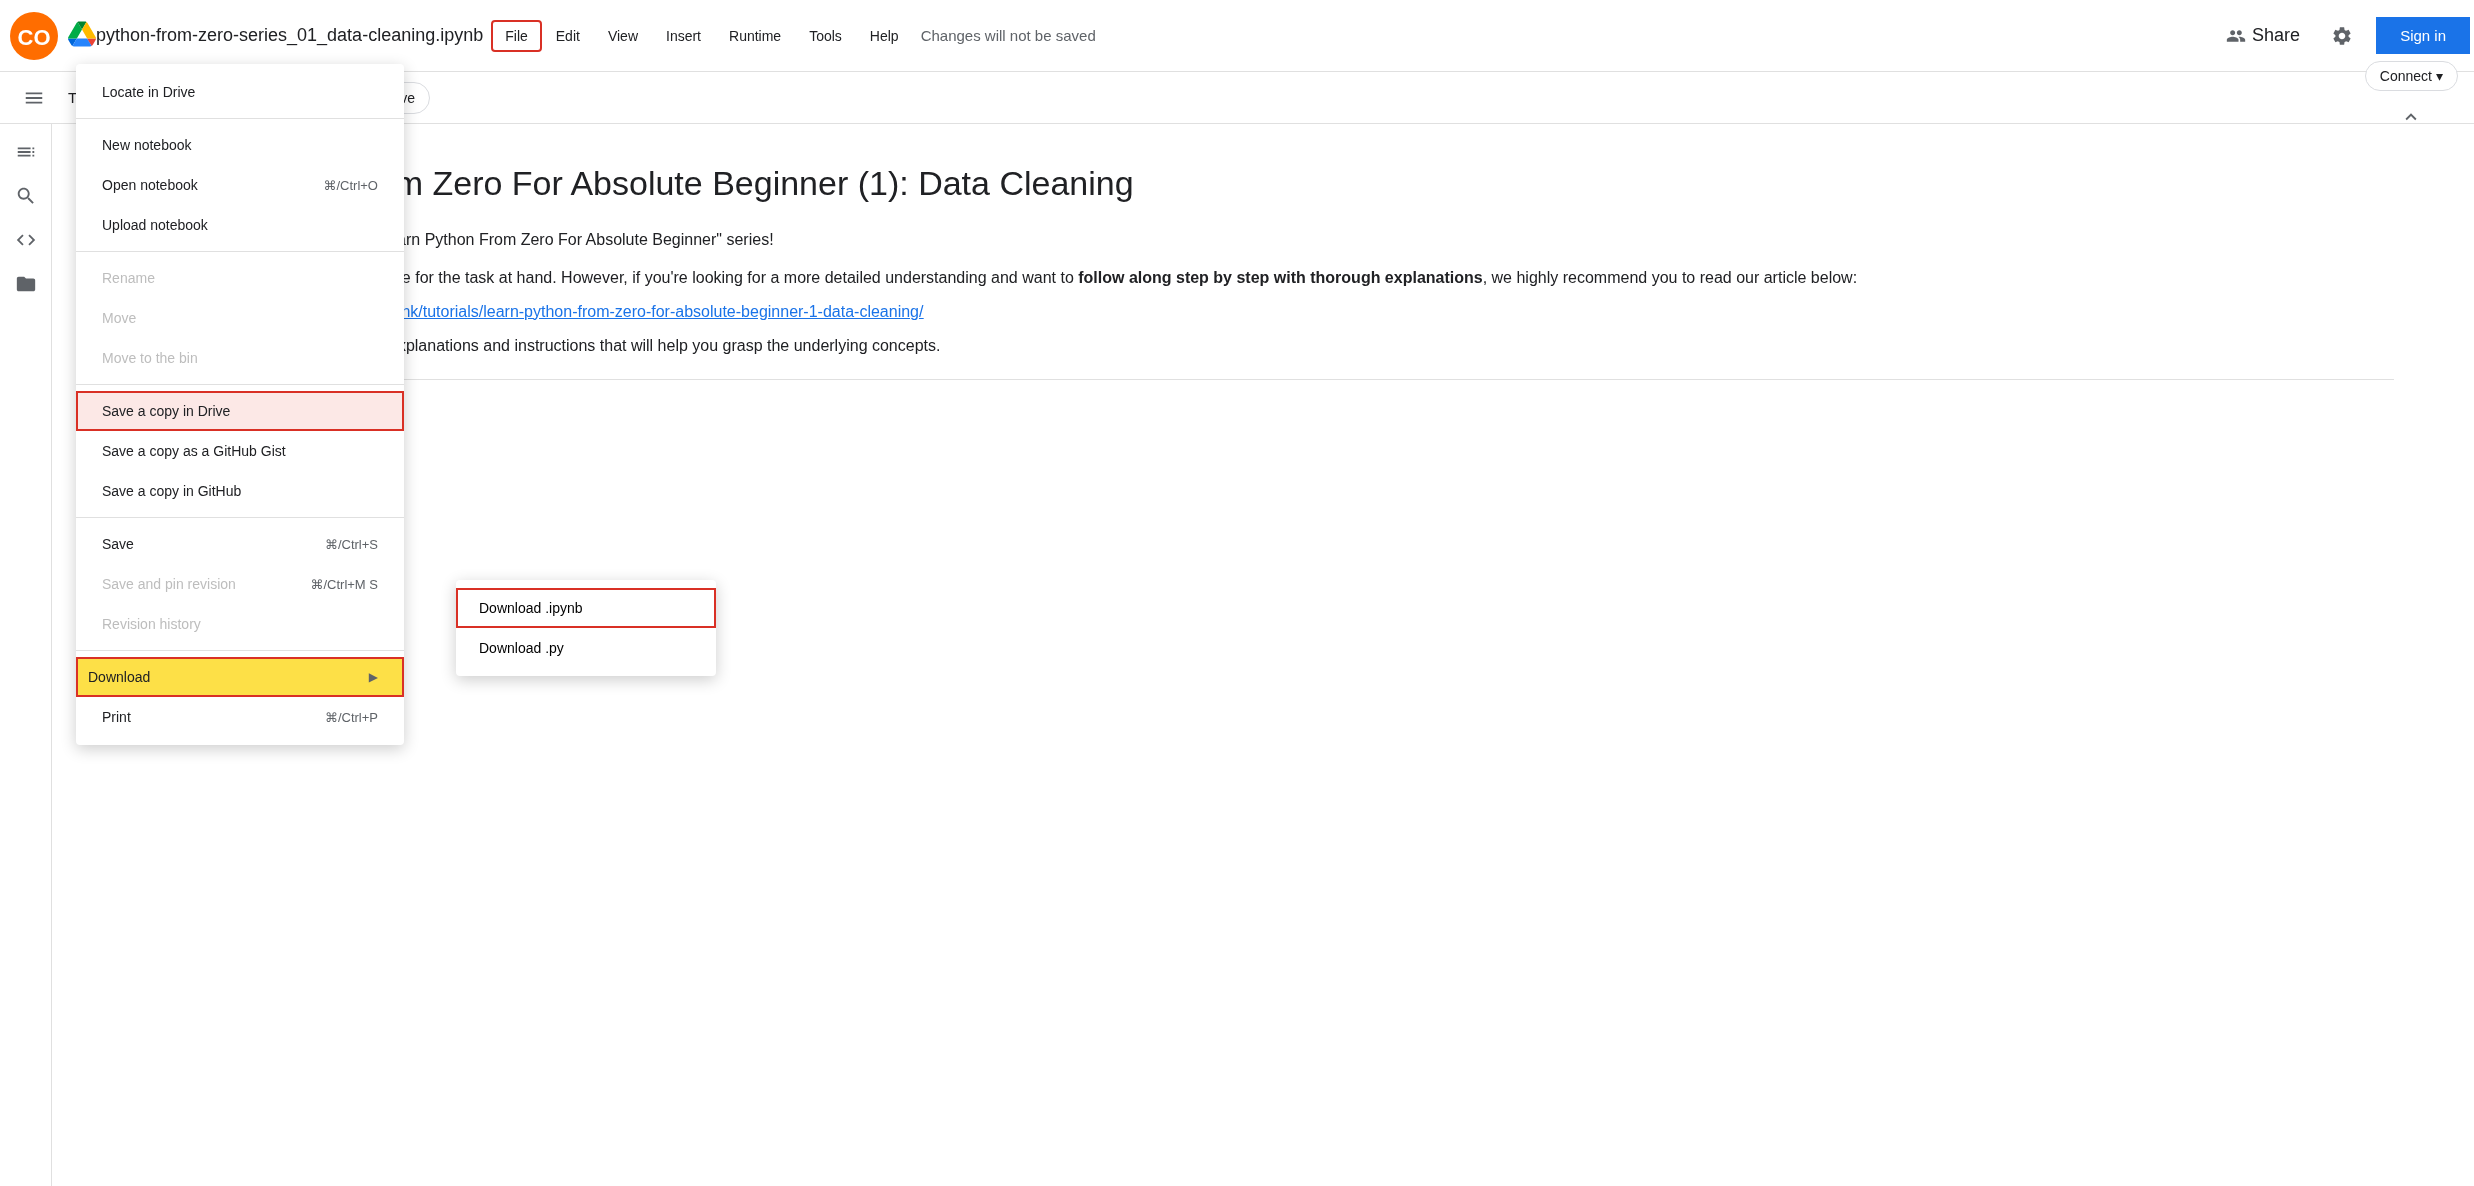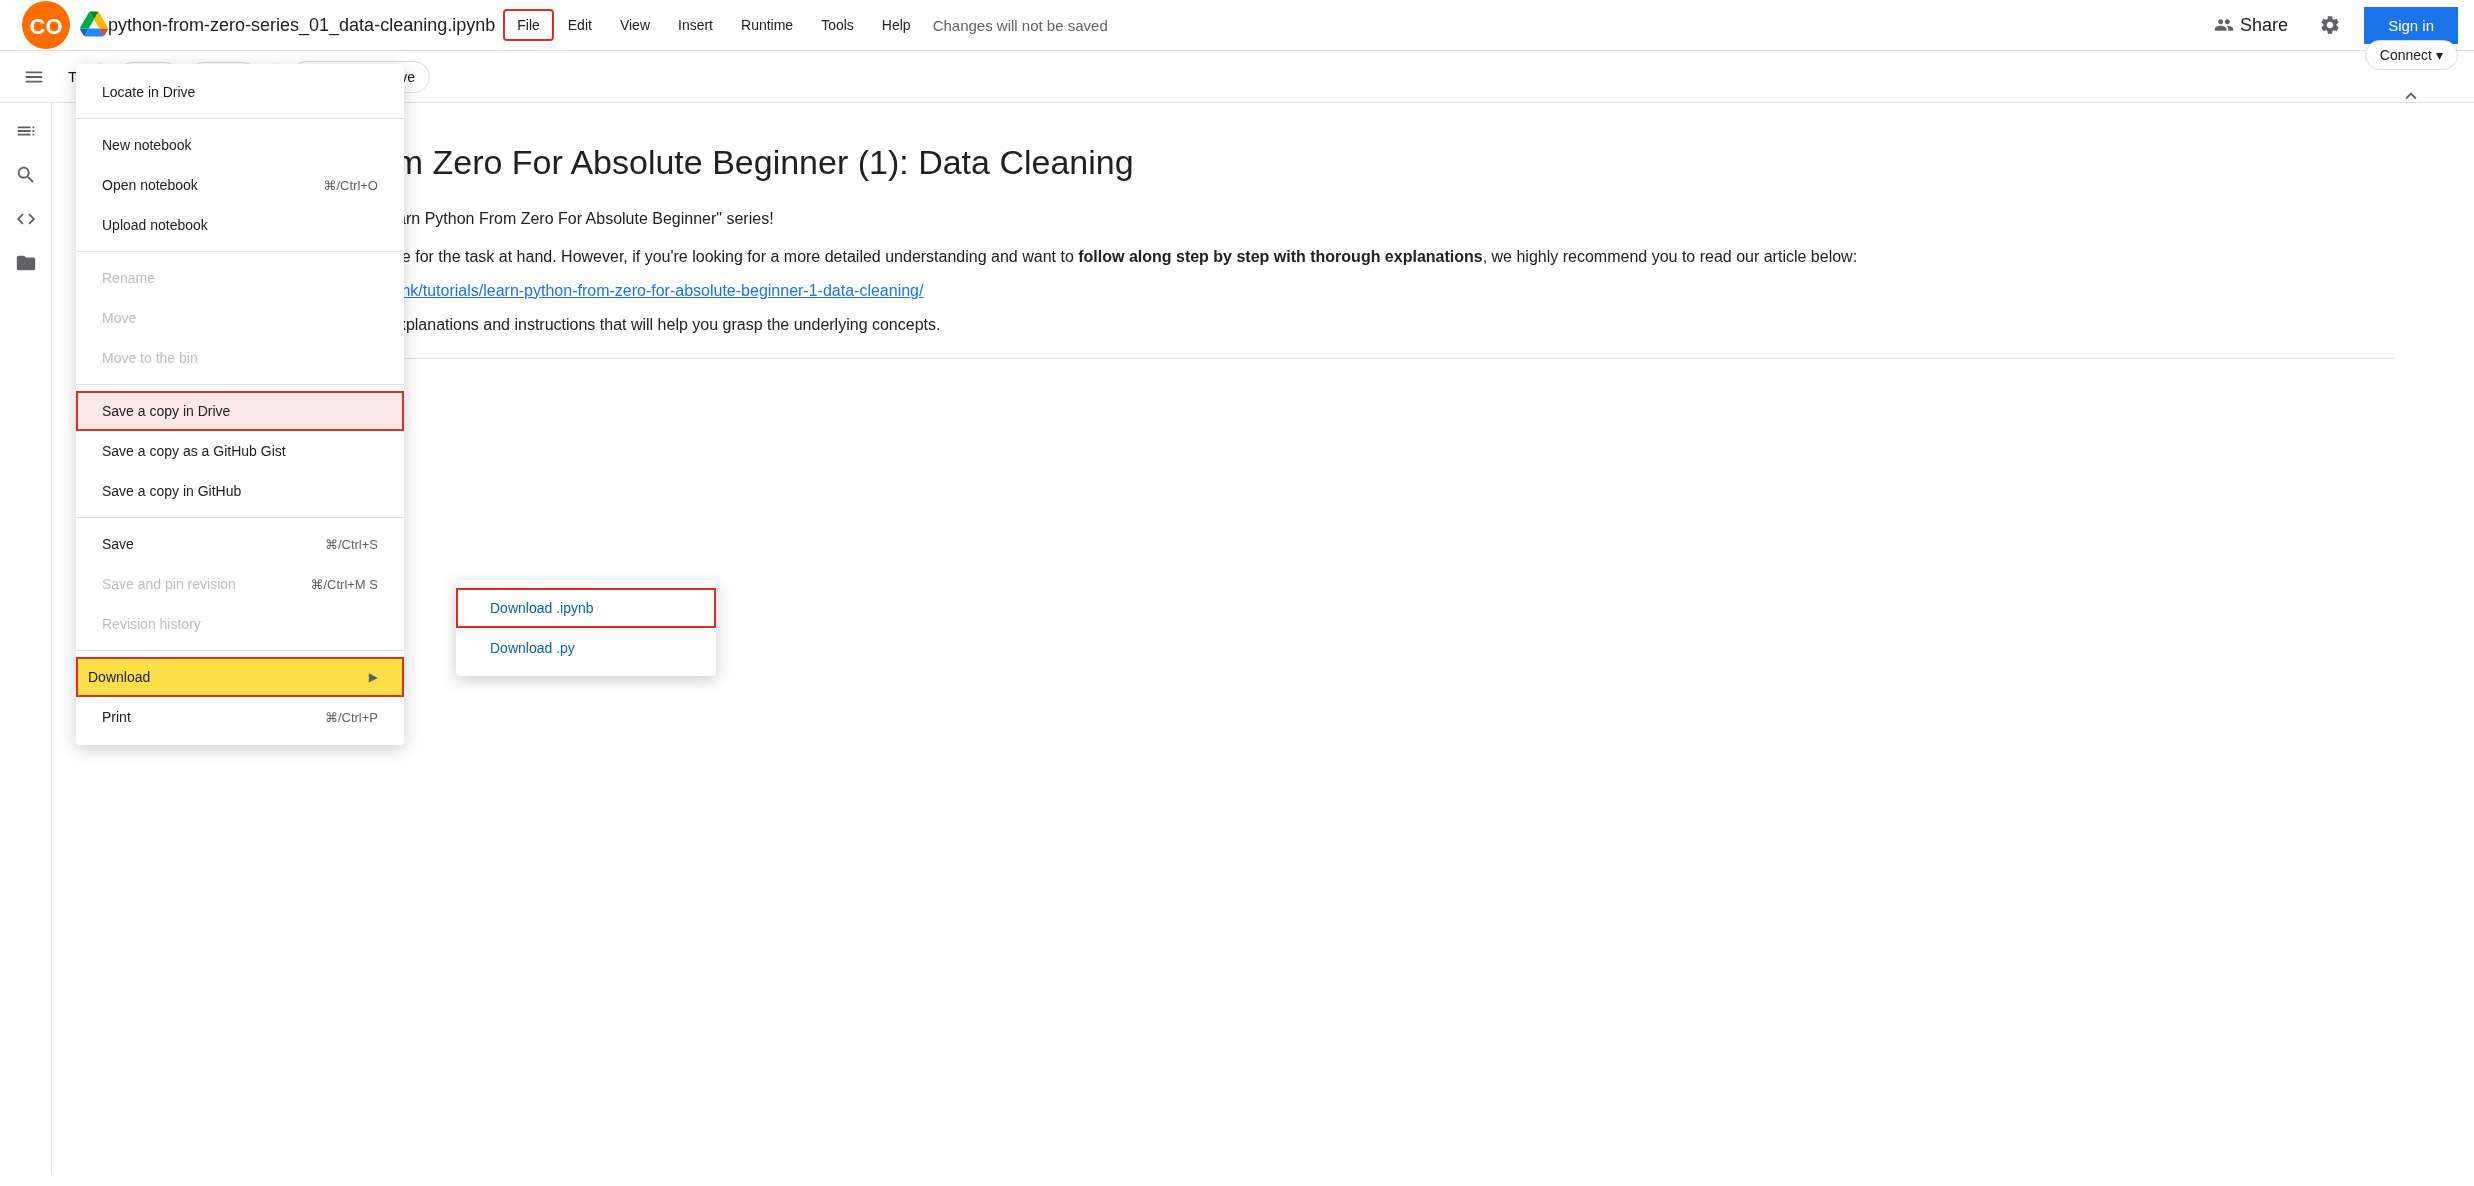--- a/index.html
+++ b/index.html
@@ -9,22 +9,22 @@
       background: #fff;
       overflow: hidden;
       width: 2474px;
       height: 1186px;
     }
 
     
     .top-bar {
       display: flex;
       align-items: center;
-      height: 51px;
-      padding: 0 16px;
+      height: 72px;
+      padding: 0 4px;
       border-bottom: 1px solid #e0e0e0;
       background: #fff;
     }
     .colab-logo {
       width: 60px;
       height: 60px;
       display: flex;
       align-items: center;
       justify-content: center;
       font-size: 38px;
@@ -330,23 +330,23 @@
       width: 260px;
       background: #fff;
       border-radius: 4px;
       box-shadow: 0 4px 16px rgba(0,0,0,0.2);
       z-index: 300;
       padding: 8px 0;
     }
     .submenu-item {
       display: flex;
       align-items: center;
-      padding: 10px 32px;
-      font-size: 14px;
-      color: #0369a1;
+      padding: 10px 21px;
+      font-size: 14px;
+      color: #000000;
       cursor: pointer;
       border: 2px solid transparent;
     }
     .submenu-item.highlighted {
       border: 2px solid #d93025;
     }
   </style>
 </head>
 <body>
 

